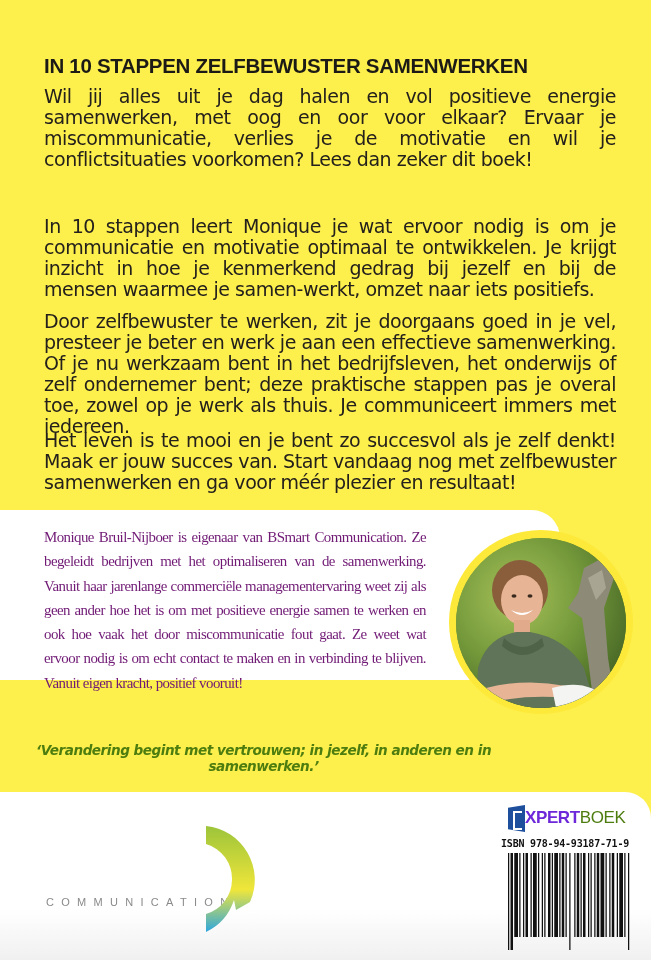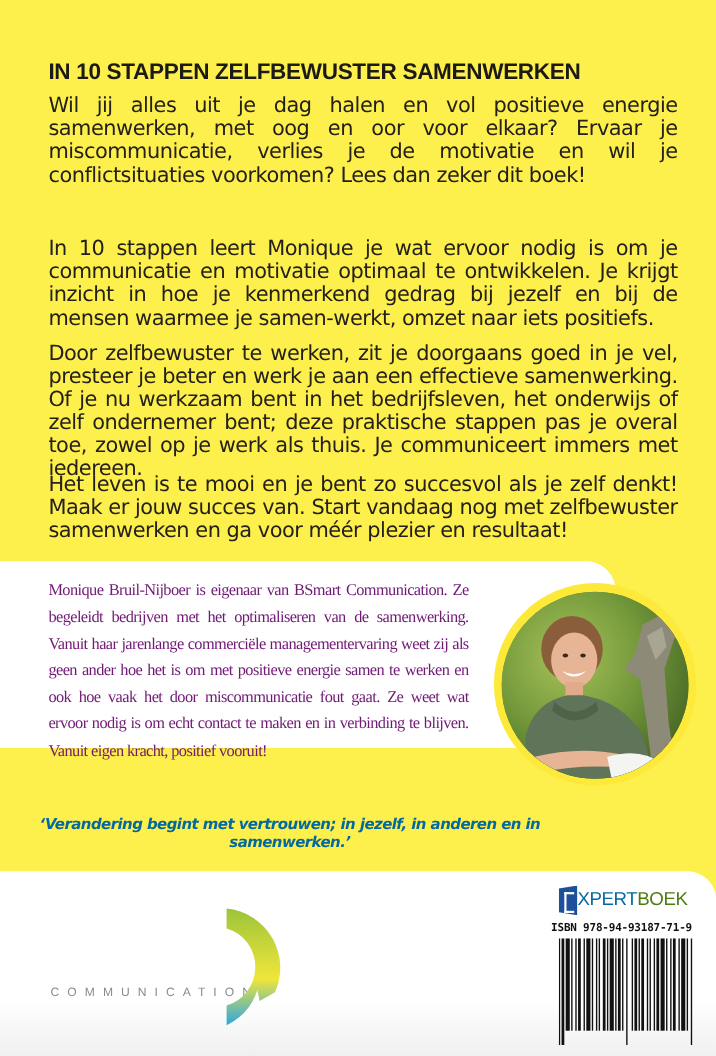--- a/index.html
+++ b/index.html
@@ -53,21 +53,21 @@
       border-radius: 50%; overflow: hidden;
       background: radial-gradient(circle at 30% 30%, #9dbb4e 0%, #6f9434 40%, #4d6e26 80%);
     }
     .photo svg { width: 100%; height: 100%; display: block; }
 
     .quote {
       position: absolute; left: 0; width: 527px; top: 742px;
       text-align: center;
       font-family: "DejaVu Sans", sans-serif;
       font-style: italic; font-weight: bold;
-      font-size: 13.6px; letter-spacing: -0.5px; color: #0369a1;
+      font-size: 13.6px; letter-spacing: -0.5px; color: #4d7c0f;
     }
 
     .footer-panel {
       position: absolute; left: 0; top: 792px; width: 651px; height: 168px;
       background: linear-gradient(#ffffff 0%, #ffffff 70%, #f0f0f0 100%);
       border-top-right-radius: 26px;
     }
 
     .bsmart-logo { position: absolute; left: 44px; top: 824px; width: 230px; height: 110px; }
     .bsmart-word {
@@ -89,21 +89,21 @@
       background: #1e4f9c; clip-path: polygon(0 10%, 100% 0, 100% 100%, 0 90%);
     }
     .publisher-mark::after {
       content: ""; position: absolute; left: 5px; top: 6px; width: 7px; height: 15px;
       border: 2.5px solid #ffffff; border-right: none;
     }
     .publisher-name {
       position: absolute; left: 17px; top: 3px;
       font-family: "Liberation Sans", sans-serif; font-size: 17px; line-height: 20px; letter-spacing: -0.4px;
     }
-    .publisher-name .a { color: #0369a1; font-weight: normal; }
+    .publisher-name .a { color: #6d28d9; font-weight: bold; }
     .publisher-name .b { color: #4d7c0f; }
 
     .isbn-label {
       position: absolute; left: 501px; top: 838px;
       font-family: "DejaVu Sans Mono", monospace; font-weight: bold;
       font-size: 10px; letter-spacing: -0.2px; color: #111; text-align: right;
     }
     .barcode { position: absolute; left: 508px; top: 853px; width: 122px; height: 97px; }
     .barcode-digits {
       position: absolute; left: 501px; top: 963px;

